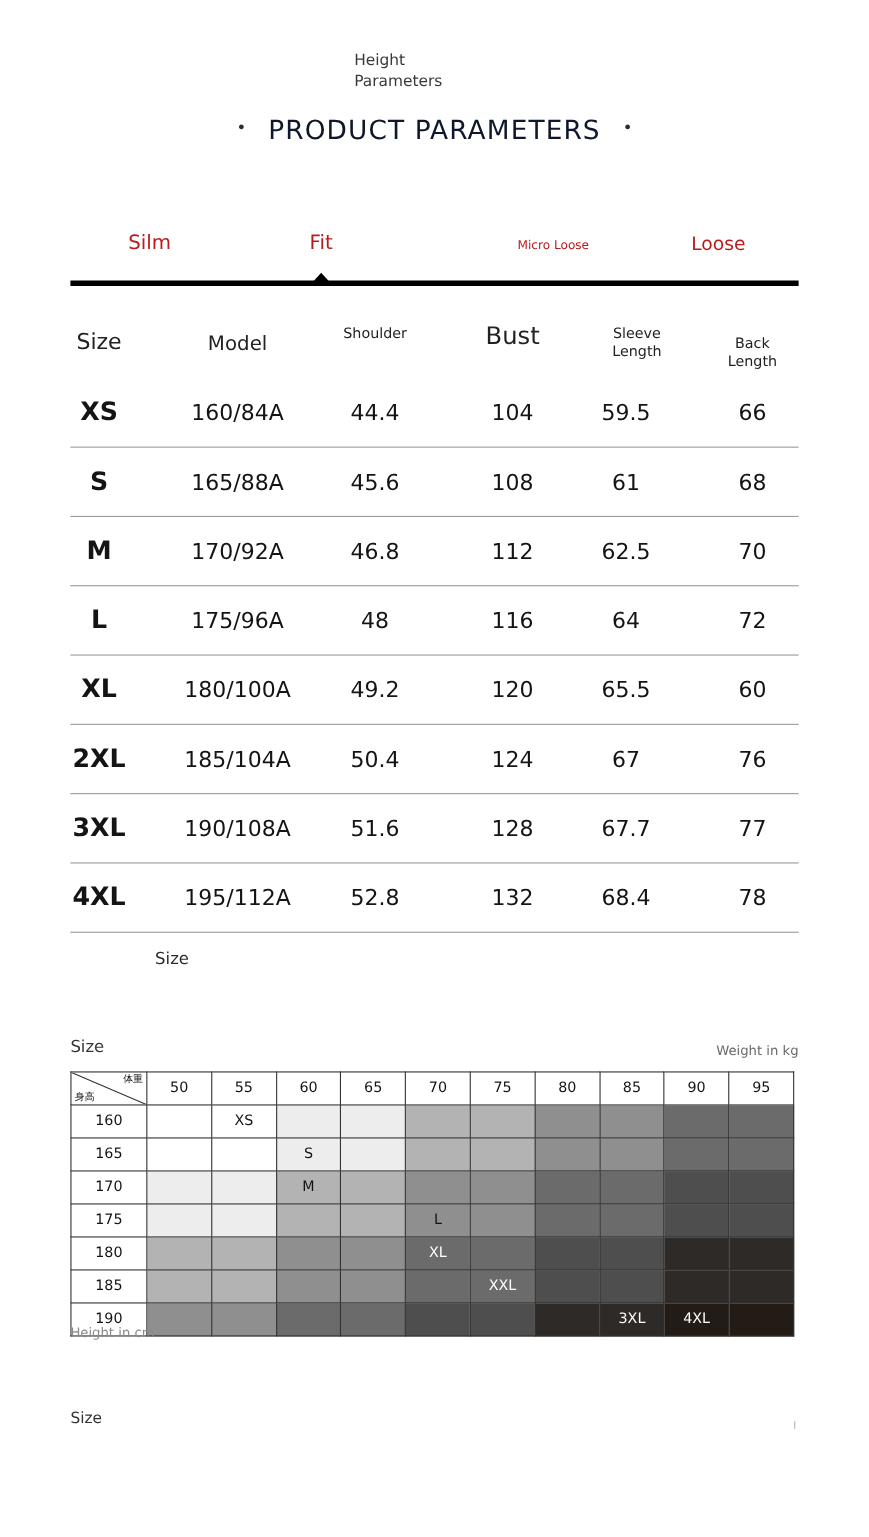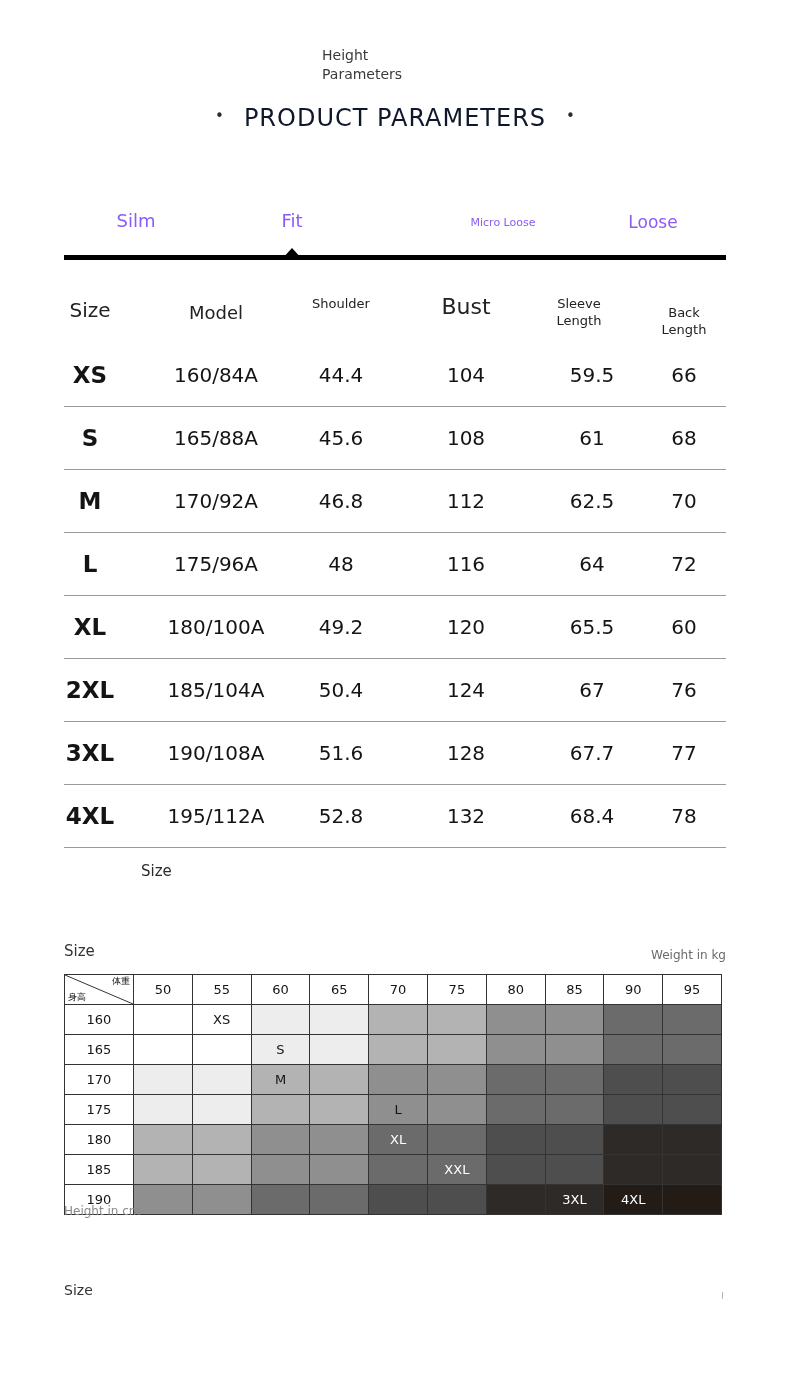--- a/index.html
+++ b/index.html
@@ -63,21 +63,21 @@
   .fit-scale {
     position: absolute;
     left: 64px;
     top: 205px;
     width: 662px;
     height: 60px;
   }
   .fit-label {
     position: absolute;
     white-space: nowrap;
-    color: #8b5cf6;
+    color: #b91c1c;
     transform: translateX(-50%);
     text-align: center;
   }
   .fit-label.l0 { left: 72px;  top: 5px;  font-size: 18px; }
   .fit-label.l1 { left: 228px; top: 5px;  font-size: 18px; }
   .fit-label.l2 { left: 439px; top: 11px; font-size: 11px; }
   .fit-label.l3 { left: 589px; top: 7px;  font-size: 17px; }
 
   .fit-bar {
     position: absolute;
@@ -128,21 +128,21 @@
     top: 50%;
     transform: translate(-50%, -50%);
     text-align: center;
     white-space: nowrap;
     color: #141414;
   }
   .c-size   { left: 26px; }
   .c-model  { left: 152px; }
   .c-shoul  { left: 277px; }
   .c-bust   { left: 402px; }
-  .c-sleeve { left: 528px; }
+  .c-sleeve { left: 505px; }
   .c-back   { left: 620px; }
 
   .h-size   { left: 26px;  top: 20px; font-size: 20px; }
   .h-model  { left: 152px; top: 22px; font-size: 18px; }
   .h-shoul  { left: 277px; top: 13px; font-size: 13px; width: 70px; text-align: center; }
   .h-bust   { left: 402px; top: 16px; font-size: 22px; }
   .h-sleeve { left: 515px; top: 13px; font-size: 13px; width: 72px; }
   .h-back   { left: 620px; top: 22px; font-size: 13px; }
 
   .v-size   { font-size: 23px; font-weight: bold; }

